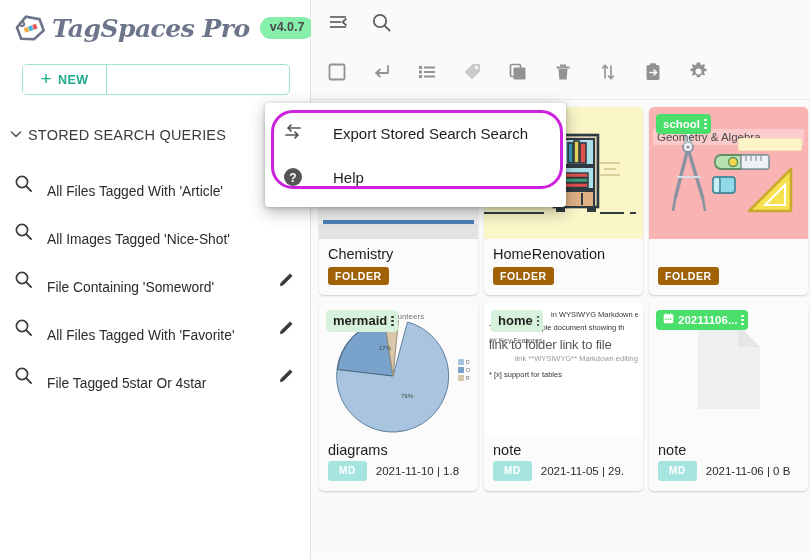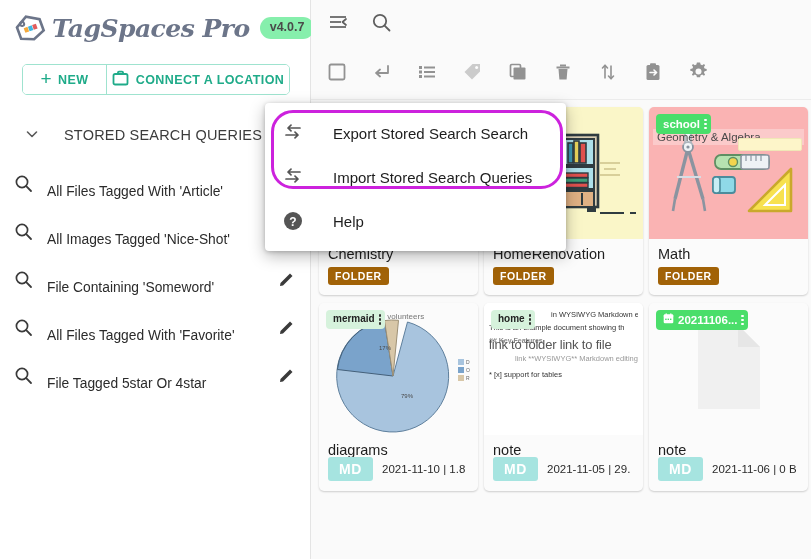--- a/index.html
+++ b/index.html
@@ -63,23 +63,23 @@
     cursor: pointer;
     background: #ffffff;
   }
   .btn-new { width: 84px; border-right: 1px solid #9fe3cf; gap: 6px; }
   .btn-connect { flex: 1; gap: 7px; }
   .plus-icon { font-size: 19px; font-weight: 400; line-height: 1; margin-top: -2px; }
 
   .section-header {
     display: flex; align-items: center;
     margin-top: 26px;
-    padding-left: 24px;
+    padding-left: 8px;
     height: 28px;
-    gap: 24px;
+    gap: 4px;
   }
   .chevron { color: #5a5a5a; font-size: 13px; line-height: 1; }
   .section-title {
     font-size: 14.5px;
     color: #3c3c3c;
     letter-spacing: 0.2px;
   }
 
   .query-list { margin-top: 12px; }
   .query-item {
@@ -157,38 +157,38 @@
     white-space: nowrap; overflow: hidden;
   }
   .badge-row { position: absolute; left: 9px; bottom: 10px; display: flex; align-items: center; gap: 9px; }
   .badge-folder {
     background: #a16207; color: #ffffff;
     font-size: 10.5px; font-weight: bold; letter-spacing: .6px;
     padding: 4px 7px 4px 7px; border-radius: 3px; line-height: 1;
   }
   .badge-md {
     background: #a6e4e0; color: #ffffff;
-    font-size: 14px; font-weight: bold; letter-spacing: .6px;
+    font-size: 10px; font-weight: bold; letter-spacing: .6px;
     padding: 5px 11px; border-radius: 3px; line-height: 1;
   }
   .meta-text { font-size: 11.5px; color: #2b2b2b; white-space: nowrap; }
 
   
   .chip {
     position: absolute; top: 7px; left: 7px;
     display: flex; align-items: center; gap: 4px;
     border-radius: 4px;
     font-size: 11.5px;
     padding: 3px 4px 3px 7px;
     line-height: 1.25;
     max-width: 118px;
     z-index: 4;
   }
   .chip-green { background: #4ade6a; color: #ffffff; font-weight: bold; }
-  .chip-pale  { background: #d6f2dc; color: #222222; font-weight: bold; font-size: 10px; }
+  .chip-pale  { background: #d6f2dc; color: #222222; font-weight: bold; font-size: 13px; }
   .chip .dots { display: flex; flex-direction: column; gap: 1.5px; }
   .chip .dots i { width: 2.5px; height: 2.5px; border-radius: 50%; background: currentColor; display: block; }
   .chip-green .dots i { background: #ffffff; }
   .chip-pale  .dots i { background: #333333; }
   .chip-label { white-space: nowrap; overflow: hidden; text-overflow: ellipsis; }
 
   
   .th-chem { background: #eeeeee; }
   .th-chem .blue-strip { position: absolute; left: 4px; right: 4px; bottom: 15px; height: 4px; background: #4a7eb5; }
   .th-chem .gray-strip { position: absolute; left: 0; right: 0; bottom: 0; height: 15px; background: #e2e2e2; }
@@ -283,29 +283,20 @@
       </span>
       <span class="brand-name">TagSpaces Pro</span>
       <span class="version-badge">v4.0.7</span>
     </div>
 
     <div class="btn-group">
       <div class="btn-new">
         <span class="plus-icon">+</span>
         <span>NEW</span>
       </div>
-      <div class="btn-connect">
-        <span>
-          <svg width="17" height="16" viewBox="0 0 17 16">
-            <rect x="1.5" y="4" width="14" height="10.5" rx="1.6" fill="none" stroke="#1fab89" stroke-width="1.8"></rect>
-            <path d="M6 4 V2.6 A1 1 0 0 1 7 1.6 H10 A1 1 0 0 1 11 2.6 V4" fill="none" stroke="#1fab89" stroke-width="1.8"></path>
-          </svg>
-        </span>
-        <span>CONNECT A LOCATION</span>
-      </div>
     </div>
 
     <div class="section-header">
       <span class="chevron">
         <svg width="16" height="16" viewBox="0 0 16 16">
             <path d="M3.5 6 L8 10.5 L12.5 6" fill="none" stroke="#5a5a5a" stroke-width="1.6" stroke-linecap="round" stroke-linejoin="round"></path>
           </svg>
       </span>
       <span class="section-title">STORED SEARCH QUERIES</span>
     </div>
@@ -566,21 +557,20 @@
           <div class="chip chip-green">
             <span class="chip-label">school</span>
             <span class="dots">
                 <i></i>
                 <i></i>
                 <i></i>
               </span>
           </div>
         </div>
         <div class="card-body">
-          <div class="card-title">Math</div>
           <div class="badge-row">
             <span class="badge-folder">FOLDER</span>
           </div>
         </div>
       </div>
 
       <div class="card">
         <div class="thumb th-diag">
           <div class="hdr">y volunteers</div>
           <span>
@@ -703,29 +693,20 @@
         <svg width="22" height="22" viewBox="0 0 22 22">
             <path d="M18 6 H6 M9 3.2 L6 6 L9 8.8" fill="none" stroke="#555" stroke-width="1.7" stroke-linecap="round" stroke-linejoin="round"></path>
             <path d="M4 13 H16 M13 10.2 L16 13 L13 15.8" fill="none" stroke="#555" stroke-width="1.7" stroke-linecap="round" stroke-linejoin="round"></path>
           </svg>
       </span>
       <span class="menu-label">Export Stored Search Search</span>
     </div>
     <div class="menu-item">
       <span class="menu-ico">
         <svg width="22" height="22" viewBox="0 0 22 22">
-            <path d="M18 6 H6 M9 3.2 L6 6 L9 8.8" fill="none" stroke="#555" stroke-width="1.7" stroke-linecap="round" stroke-linejoin="round"></path>
-            <path d="M4 13 H16 M13 10.2 L16 13 L13 15.8" fill="none" stroke="#555" stroke-width="1.7" stroke-linecap="round" stroke-linejoin="round"></path>
-          </svg>
-      </span>
-      <span class="menu-label">Import Stored Search Queries</span>
-    </div>
-    <div class="menu-item">
-      <span class="menu-ico">
-        <svg width="22" height="22" viewBox="0 0 22 22">
             <circle cx="11" cy="11" r="9" fill="#555555"></circle>
             <text x="11" y="15.6" font-size="12" font-weight="bold" fill="#ffffff" text-anchor="middle" font-family="Liberation Sans, sans-serif">?</text>
           </svg>
       </span>
       <span class="menu-label">Help</span>
     </div>
   </div>
   <div id="highlight-ring"></div>
 
 </div>

